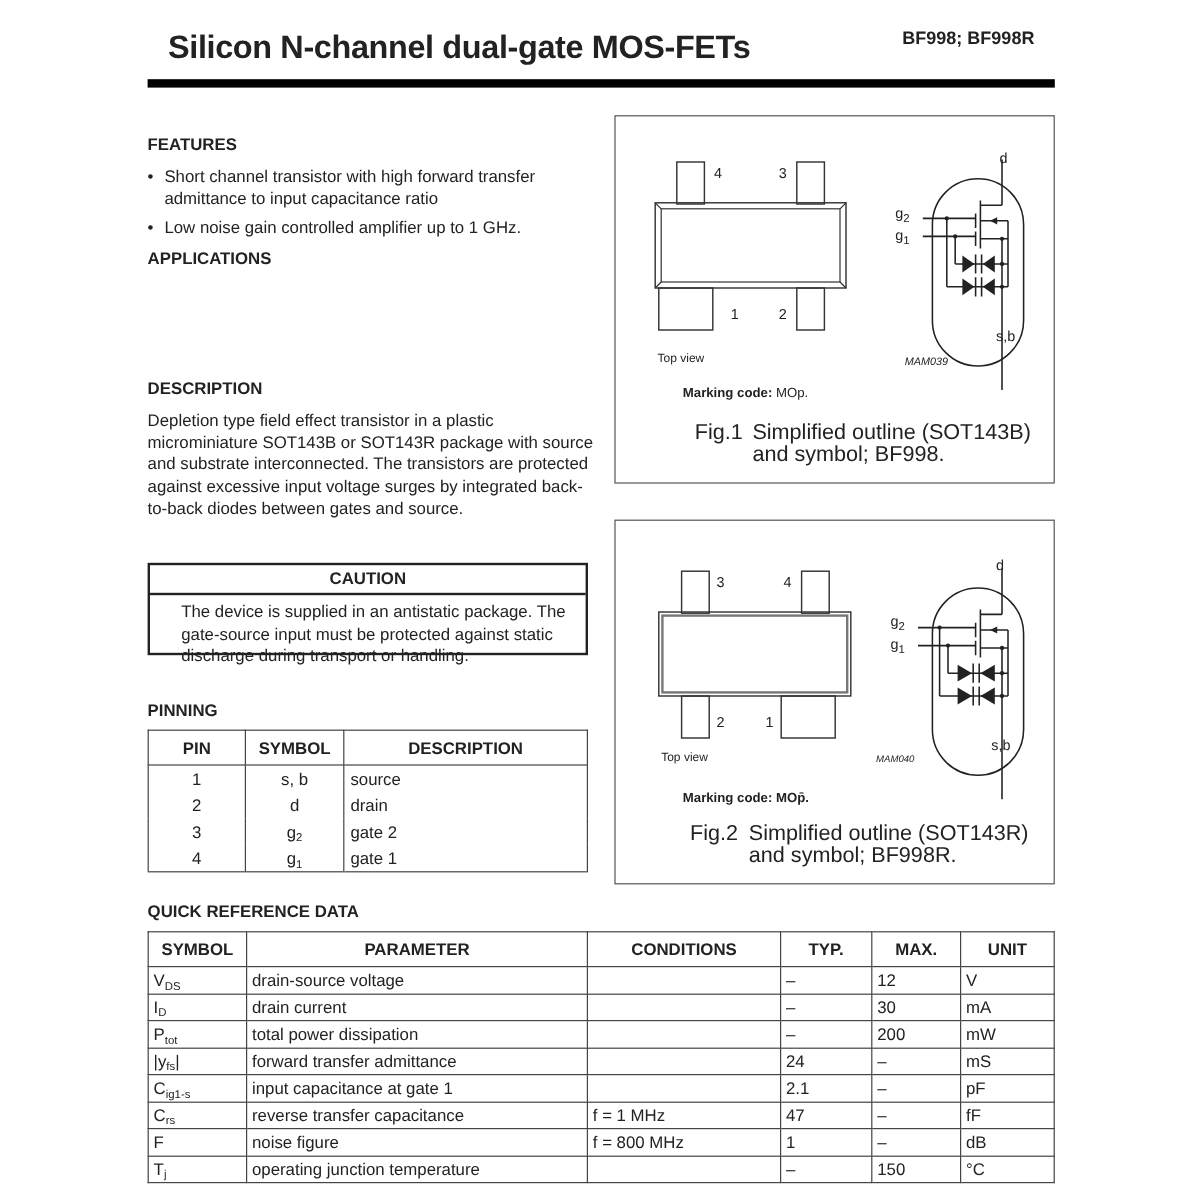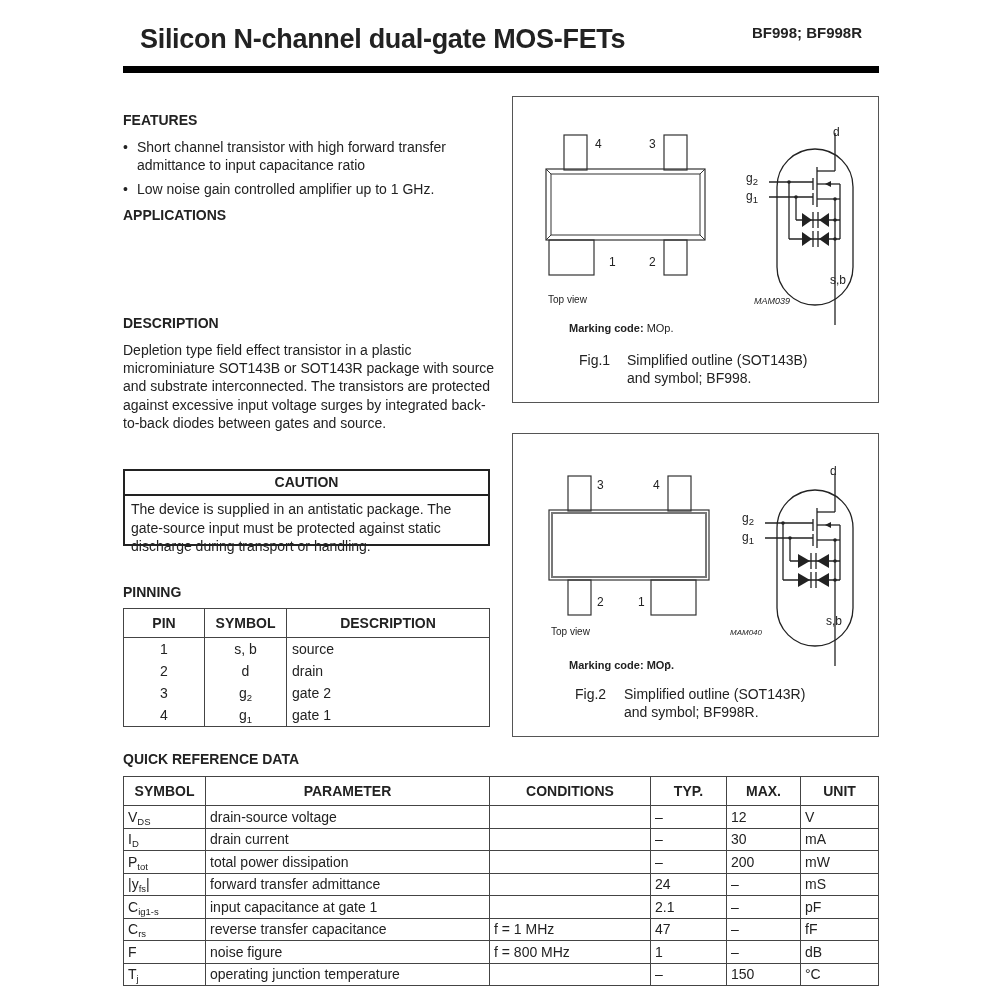--- a/index.html
+++ b/index.html
@@ -9,37 +9,37 @@
   .title { left:140px; top:24px; font-size:27px; font-weight:bold; letter-spacing:-0.3px; }
   .partno { right:138px; top:24px; font-size:15px; font-weight:bold; }
   .rule { left:123px; top:66px; width:756px; height:7px; background:#000; }
   h2 { margin:0; font-size:14px; font-weight:bold; }
   .para { font-size:14px; line-height:18.2px; }
   ul.bul { list-style:none; margin:0; padding:0; font-size:14px; line-height:18.2px; }
   ul.bul li { position:relative; padding-left:14px; margin-bottom:6px; }
   ul.bul li::before { content:"\2022"; position:absolute; left:0; top:0; }
   .caution { left:123px; top:469px; width:367px; height:77px; border:2px solid #222; box-sizing:border-box; }
   .caution .ch { height:23px; border-bottom:2px solid #222; text-align:center; font-weight:bold; font-size:14px; line-height:23px; }
-  .caution .cb { padding:4px 6px 0 6px; font-size:14px; line-height:18.5px; }
+  .caution .cb { padding:4px 6px 0 6px; font-size:14px; line-height:18.5px;margin-left:20px; }
   table { border-collapse:collapse; }
   table.pin { position:absolute; left:123px; top:608px; width:367px; font-size:14px; border:1.5px solid #444; }
   table.pin th { height:26px; border:1.5px solid #444; font-weight:bold; }
   table.pin td { height:22px; padding:0 5px; border-left:1.5px solid #444; border-right:1.5px solid #444; }
   table.qrd { position:absolute; left:123px; top:776px; width:756px; font-size:14px; border:1.5px solid #444; }
   table.qrd th { height:26px; border:1.5px solid #444; font-weight:bold; }
   table.qrd td { height:21.5px; padding:0 4px; border:1.5px solid #444; }
   .c { text-align:center; }
   sub { font-size:9.5px; vertical-align:-3px; line-height:0; }
   .figbox { border:1.5px solid #555; box-sizing:border-box; }
   .fig1 { left:512px; top:96px; width:367px; height:307px; }
   .fig2 { left:512px; top:433px; width:367px; height:304px; }
   .figtxt { font-size:11px; }
   .mam { font-size:9px; font-style:italic; }
   .mark { font-size:11px;padding-left:36px; }
-  .cap { font-size:14px; line-height:18px; }
+  .cap { font-size:18px; line-height:18px; }
 </style>
 </head>
 <body>
 
 <div class="abs title">Silicon N-channel dual-gate MOS-FETs</div>
 <div class="abs partno">BF998; BF998R</div>
 <div class="abs rule"></div>
 
 <div class="abs" style="left:123px; top:100px; width:370px;margin-top:12px;">
   <h2>FEATURES</h2>

